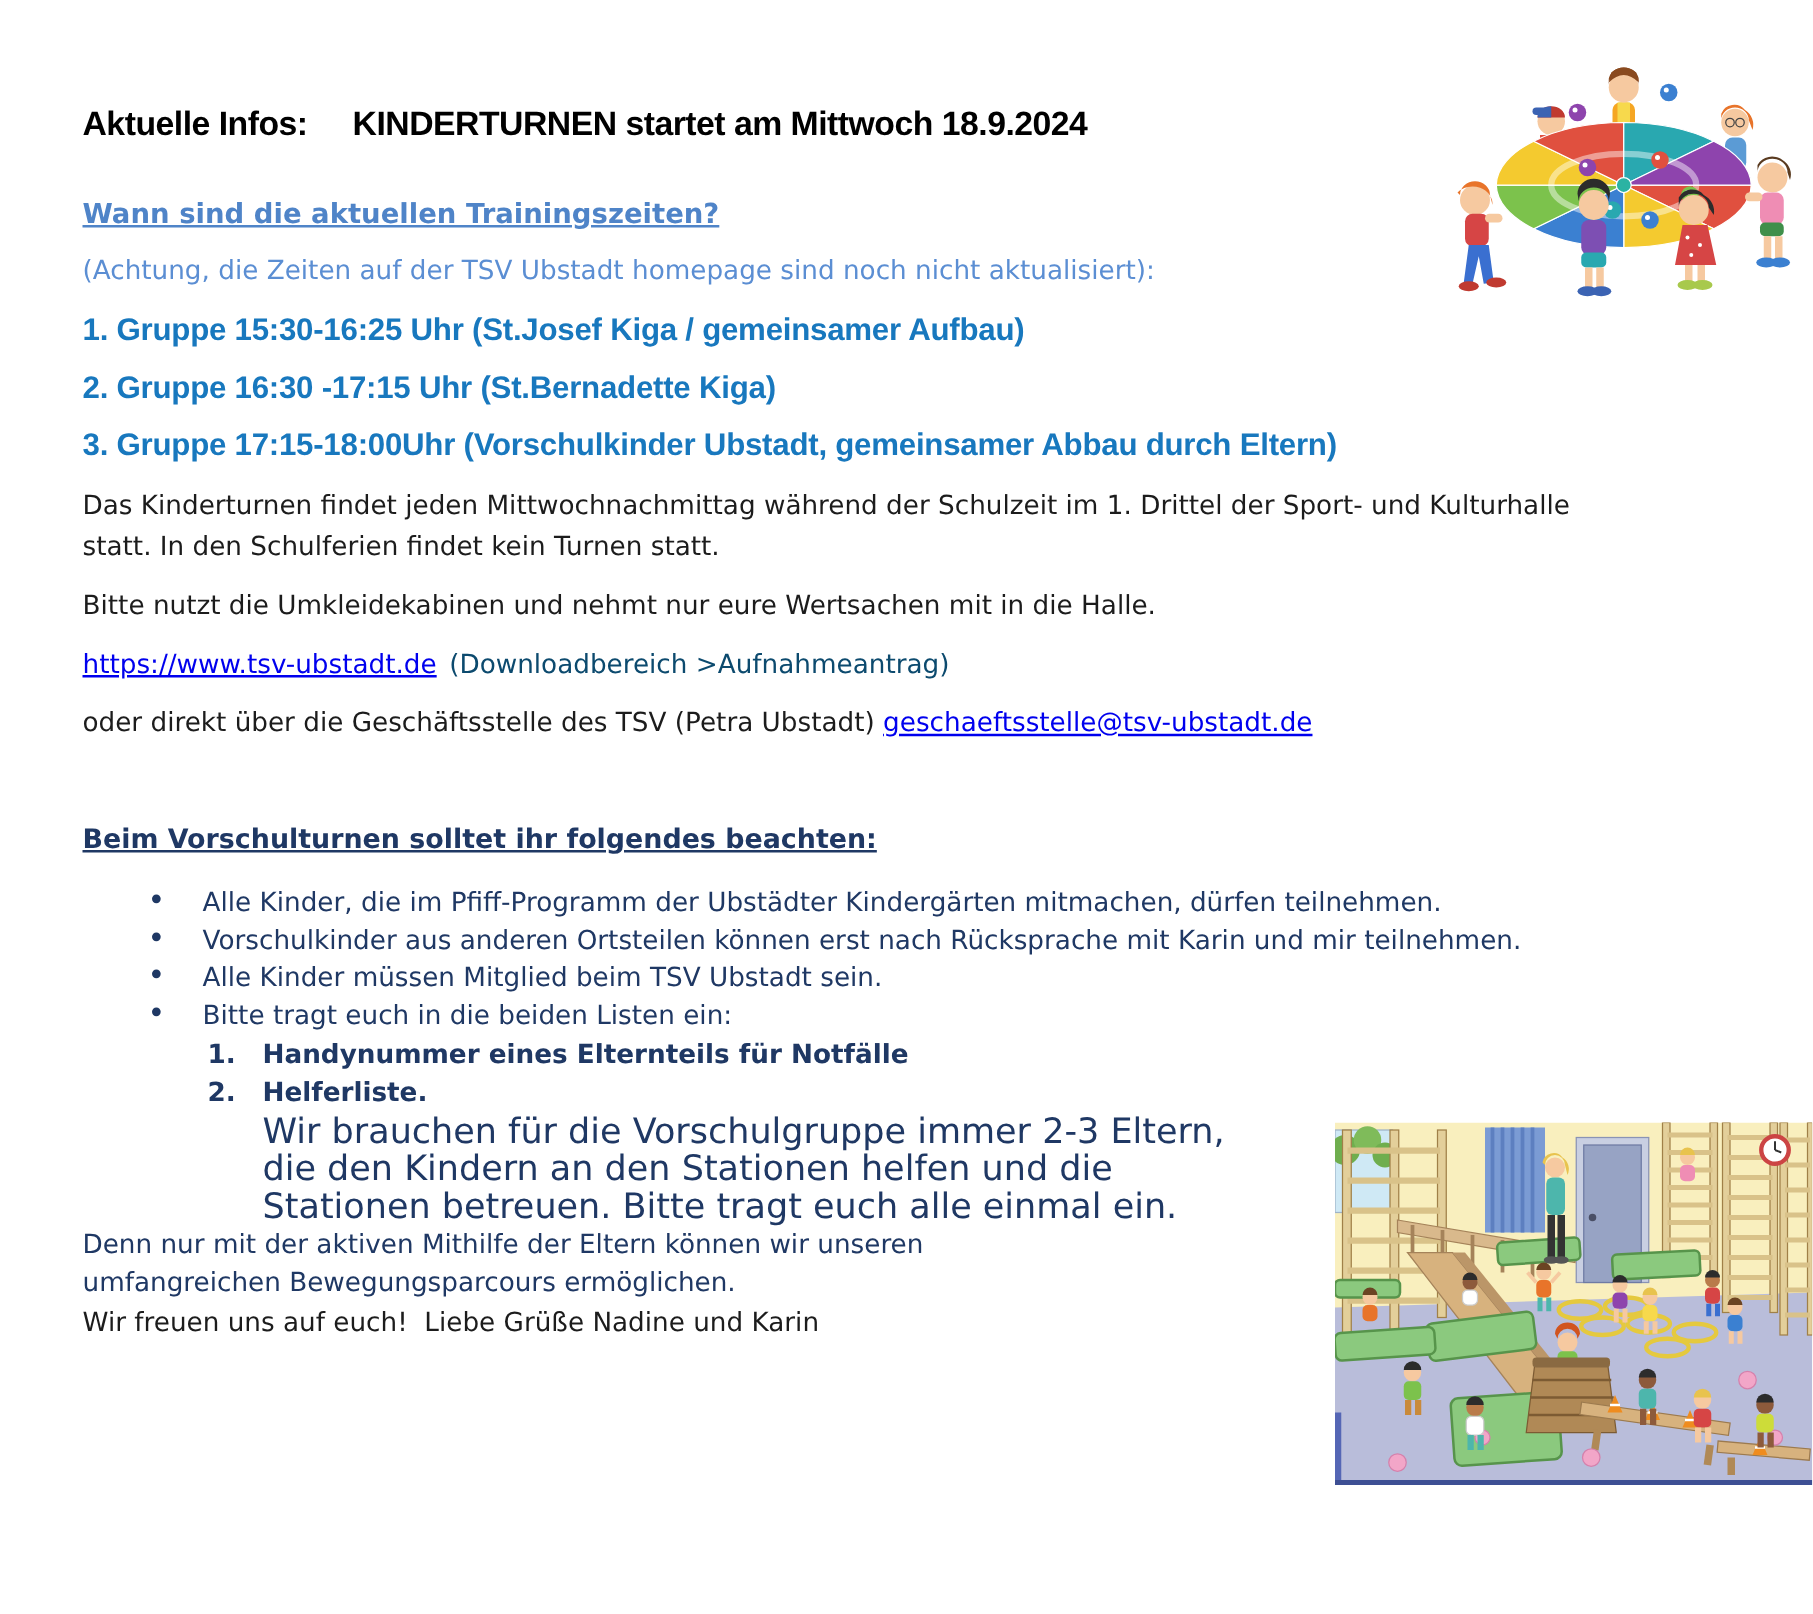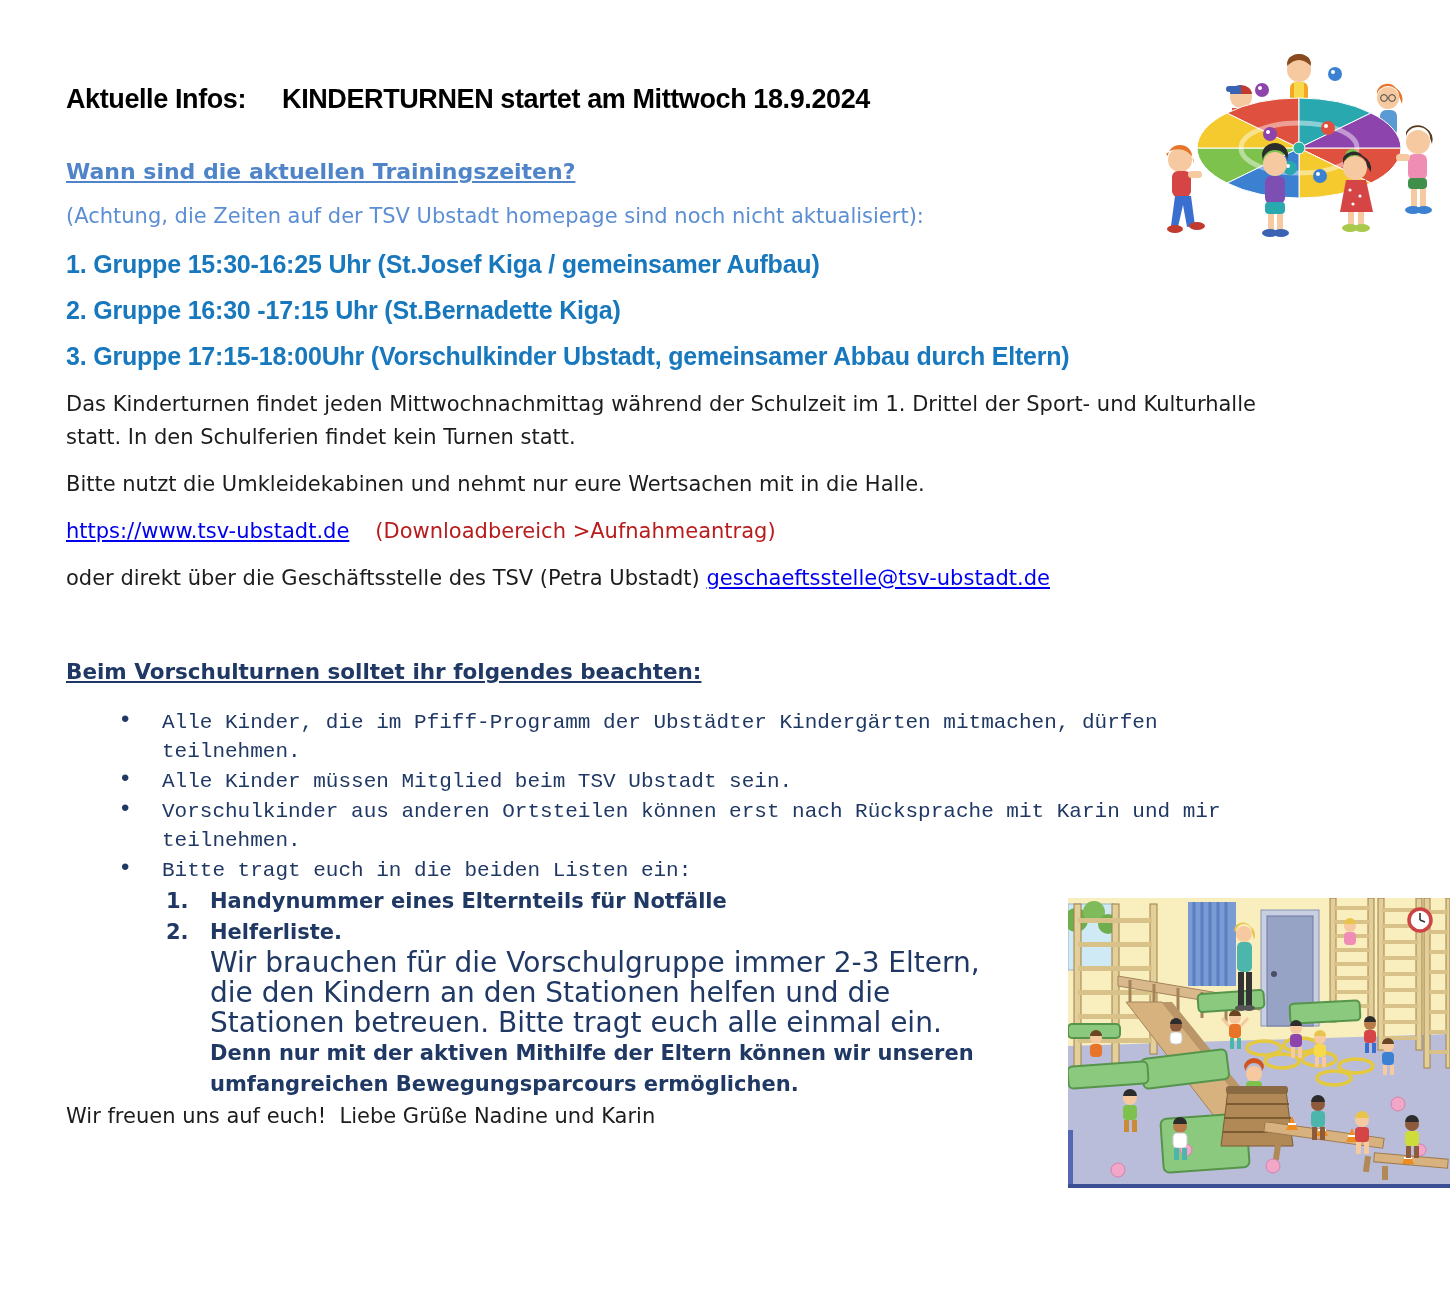--- a/index.html
+++ b/index.html
@@ -31,49 +31,49 @@
     font-size:25px;font-weight:bold;color:#1878be;
     letter-spacing:-0.2px;margin:0 0 17px 0;white-space:nowrap;
   }
   .group-line:last-of-type{margin-bottom:10px;}
 
   p.body{font-size:21px;line-height:33px;margin:0 0 14px 0;}
   .w1{max-width:1200px;}
   .w2{max-width:1215px;}
   .link{color:#0000ee;text-decoration:underline;cursor:pointer;}
   .linkline{font-size:21px;line-height:33px;margin:0 0 14px 0;}
-  .linkline .suffix{margin-left:26px;color:#b91c1c;}
+  .linkline .suffix{margin-left:10px;color:#0c4a6e;}
 
   .h-navy{
     font-size:21.5px;font-weight:bold;color:#1f3864;
     text-decoration:underline;margin:64px 0 24px 0;
   }
-  ul.bullets{list-style:none;margin:0;padding:0;width:1180px;font-family:Liberation Mono, monospace;}
+  ul.bullets{list-style:none;margin:0;padding:0;width:1180px;}
   ul.bullets>li{
     position:relative;padding-left:96px;
     font-size:21px;line-height:29px;color:#1f3864;margin:0 0 1px 0;
   }
   ul.bullets>li::before{
     content:"•";position:absolute;left:52px;top:-2px;
     font-size:24px;color:#1f3864;
   }
   .numbered{margin:1px 0 0 0;}
   .num-row{
     position:relative;margin-left:96px;padding-left:48px;
     font-size:21px;line-height:31px;color:#1f3864;
   }
   .num-row .num{position:absolute;left:4px;top:0;font-weight:bold;}
   .num-row .num-text{font-weight:bold;}
   .desc{
     margin-left:144px;width:815px;
     font-size:28px;line-height:30px;color:#1f3864;
   }
   .emph{
-    margin-left:144px;width:800px;
-    font-size:21px;line-height:31px;color:#1f3864;font-weight:bold;
+    width:800px;
+    font-size:21px;line-height:31px;color:#1f3864;font-weight:normal;
   }
   .footer-p1{margin-top:42px;max-width:960px;}
   .pre{white-space:pre-wrap;}
 
   .illus{position:absolute;}
   .illus svg{display:block;}
   .parachute{left:1150px;top:36px;width:298px;height:218px;}
   .gym{left:1068px;top:898px;width:382px;height:290px;}
 </style>
 </head>
@@ -103,22 +103,22 @@
     </p>
 
     <p class="body">
       <span>oder direkt über die Geschäftsstelle des TSV (Petra Ubstadt) </span><a class="link">geschaeftsstelle@tsv-ubstadt.de</a>
     </p>
 
     <div class="h-navy">Beim Vorschulturnen solltet ihr folgendes beachten:</div>
 
     <ul class="bullets">
       <li>Alle Kinder, die im Pfiff-Programm der Ubstädter Kindergärten mitmachen, dürfen teilnehmen.</li>
+      <li>Vorschulkinder aus anderen Ortsteilen können erst nach Rücksprache mit Karin und mir teilnehmen.</li>
       <li>Alle Kinder müssen Mitglied beim TSV Ubstadt sein.</li>
-      <li>Vorschulkinder aus anderen Ortsteilen können erst nach Rücksprache mit Karin und mir teilnehmen.</li>
       <li>Bitte tragt euch in die beiden Listen ein:</li>
     </ul>
 
     <div class="numbered">
       <div class="num-row">
         <span class="num">1.</span>
         <span class="num-text">Handynummer eines Elternteils für Notfälle</span>
       </div>
       <div class="num-row">
         <span class="num">2.</span>

